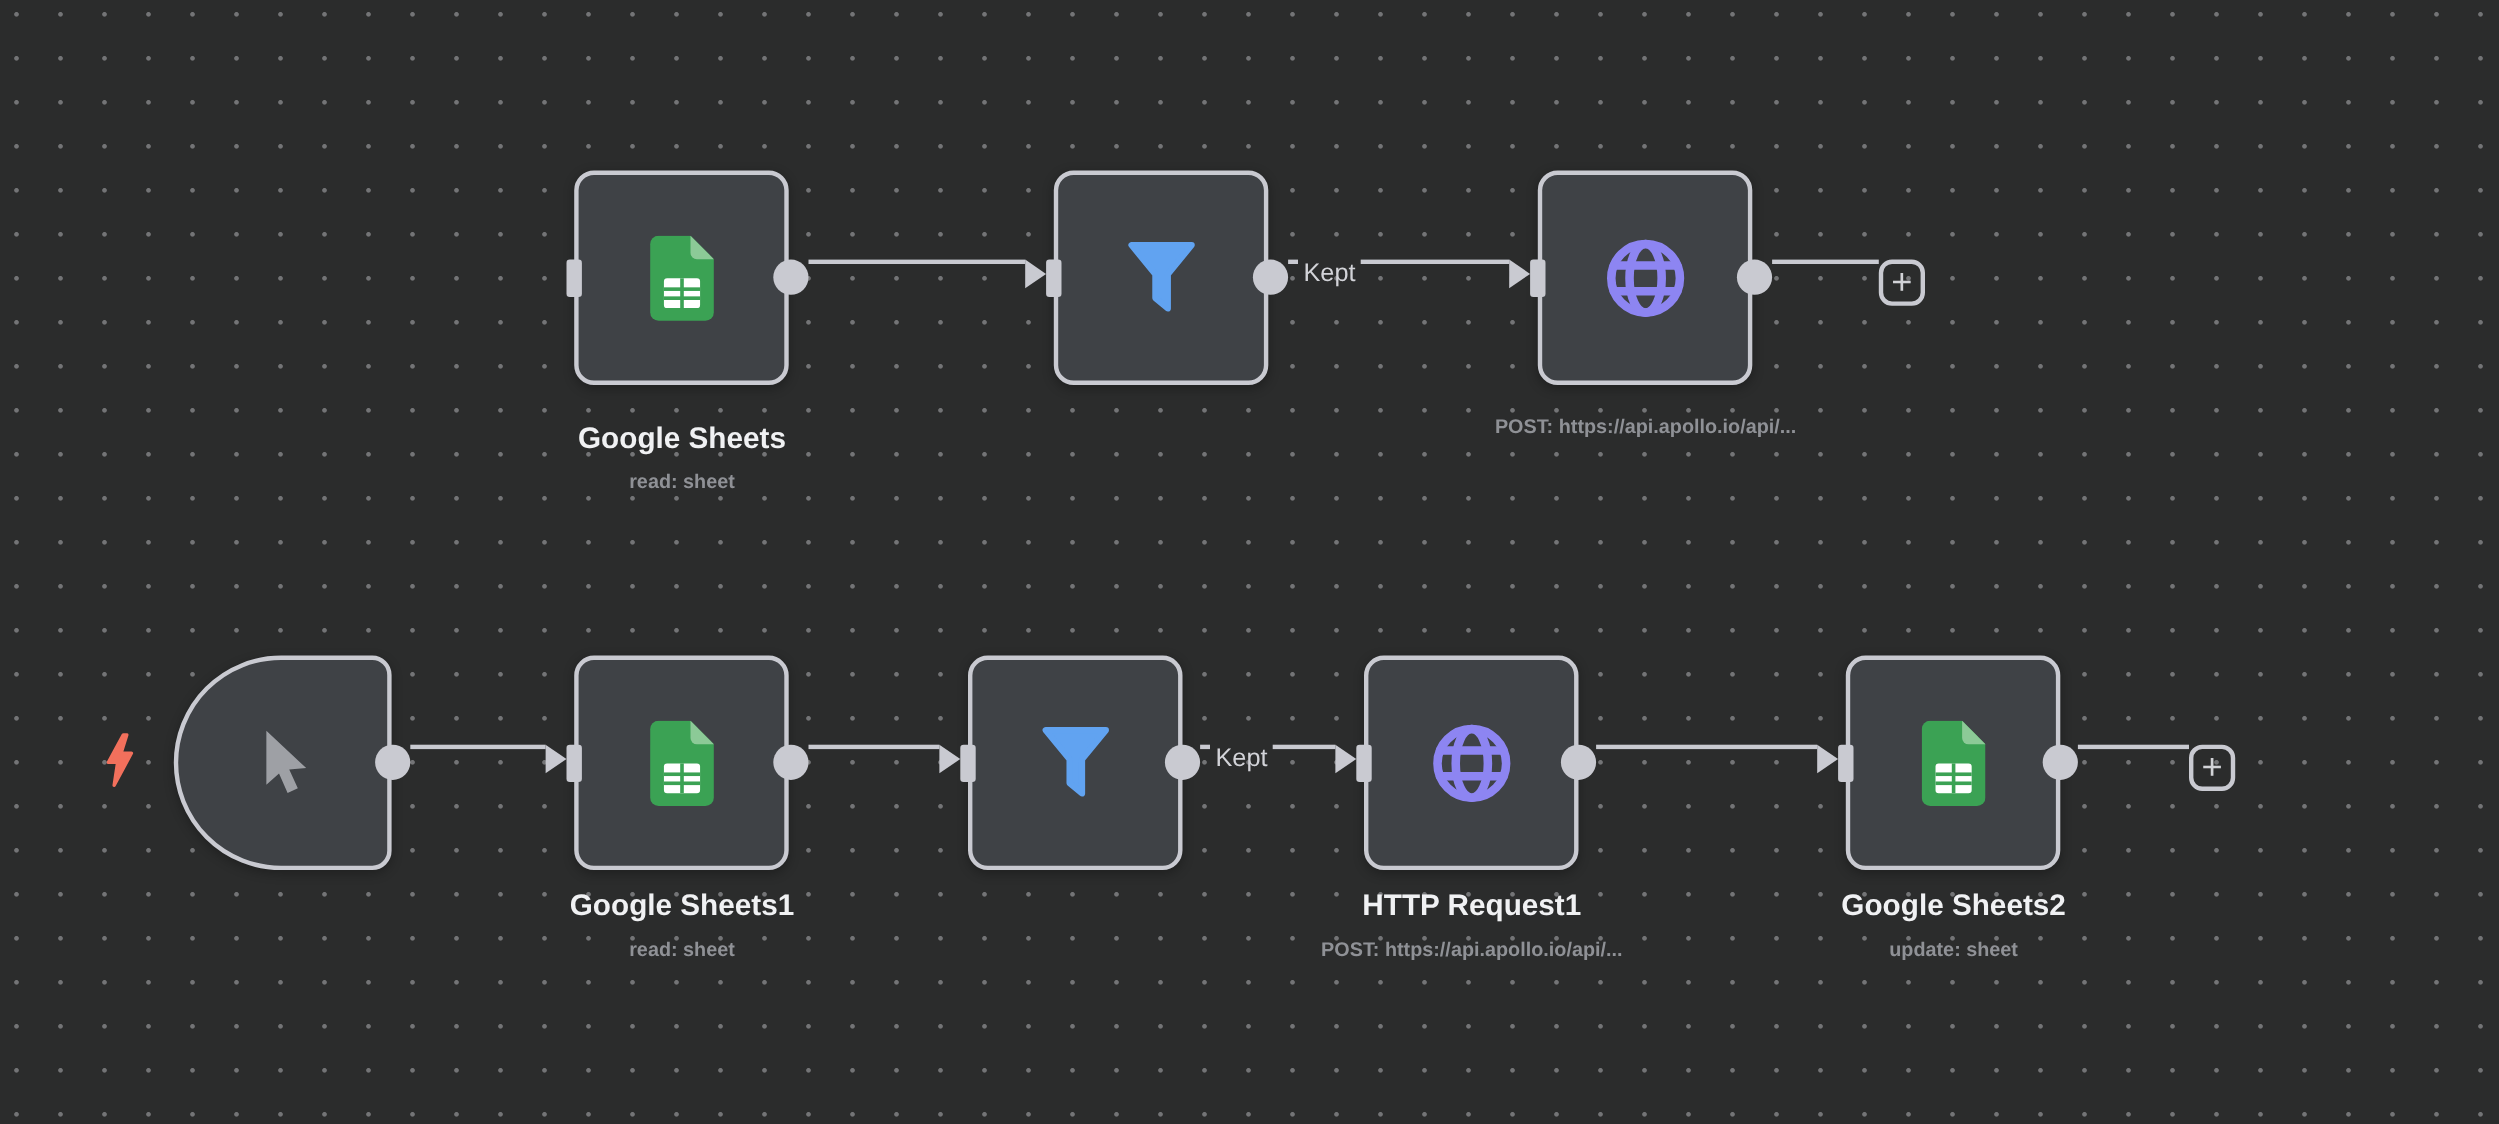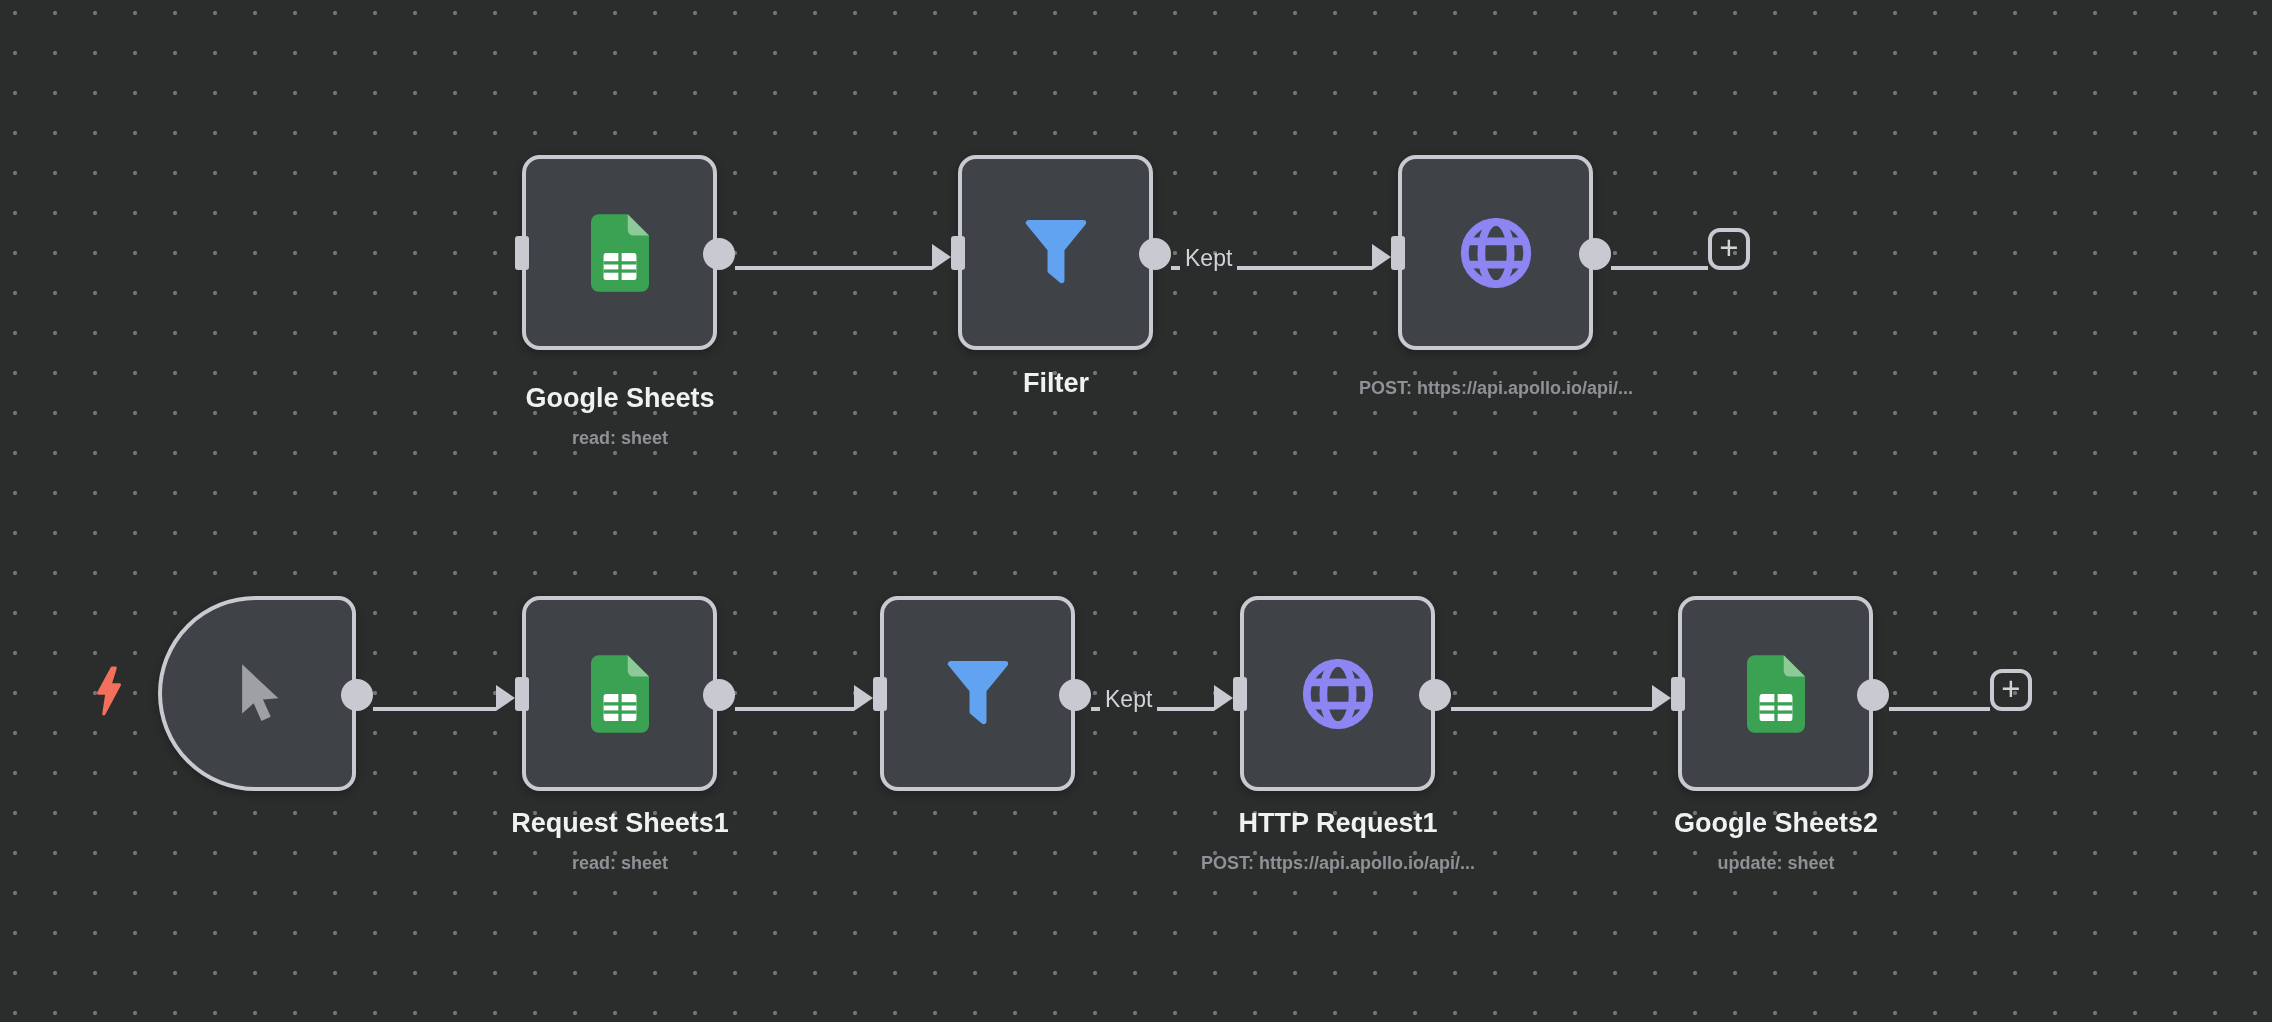--- a/index.html
+++ b/index.html
@@ -17,21 +17,21 @@
     box-shadow:0 3px 10px rgba(0,0,0,.28);z-index:2;
   }
   .node:not(.trigger)::before{ 
     content:"";position:absolute;left:-11px;top:50%;transform:translateY(-50%);
     width:14px;height:34px;background:#c9cad1;border-radius:3px;
   }
   .node.trigger{width:198px;border-radius:100px 18px 18px 100px;}
   .node-label{position:absolute;text-align:center;z-index:1;}
   .node-title{color:#f0f1f3;font-size:27px;font-weight:600;line-height:1.3;}
   .node-sub{color:#8f9196;font-size:18px;font-weight:700;margin-top:12px;}
-  .conn{position:absolute;height:34px;display:flex;align-items:flex-end;z-index:3;}
+  .conn{position:absolute;height:34px;display:flex;align-items:flex-start;z-index:3;}
   .out-dot{width:32px;height:32px;border-radius:50%;background:#c9cad1;flex:0 0 auto;}
   .wire{height:4px;background:#c9cad1;flex:1 1 auto;}
   .wire-seg{height:4px;background:#c9cad1;flex:0 0 9px;}
   .conn-label{color:#d2d3d8;font-size:23px;margin:0 5px;flex:0 0 auto;line-height:1;}
   .arrow{width:0;height:0;flex:0 0 auto;
     border-top:13px solid transparent;border-bottom:13px solid transparent;
     border-left:19px solid #c9cad1;}
   .plus-btn{
     width:42px;height:42px;box-sizing:border-box;flex:0 0 auto;
     border:4px solid #c9cad1;border-radius:12px;
@@ -173,31 +173,28 @@
     <div class="plus-btn">
         <span>+</span>
       </div>
   </div>
 
   <div class="node-label" style="left:410px;top:366px;width:420px;margin-top:15px;">
     <div class="node-title">Google Sheets</div>
     <div class="node-sub">read: sheet</div>
   </div>
 
-  <div class="node-label" style="left:846px;top:366px;width:420px;">
-    <div class="node-title">Filter</div>
-  </div>
 
   <div class="node-label" style="left:1286px;top:366px;width:420px;">
     <div class="node-sub">POST: https://api.apollo.io/api/...</div>
   </div>
 
 
   <div class="node-label" style="left:410px;top:806px;width:420px;">
-    <div class="node-title">Request Sheets1</div>
+    <div class="node-title">Google Sheets1</div>
     <div class="node-sub">read: sheet</div>
   </div>
 
 
   <div class="node-label" style="left:1128px;top:806px;width:420px;">
     <div class="node-title">HTTP Request1</div>
     <div class="node-sub">POST: https://api.apollo.io/api/...</div>
   </div>
 
   <div class="node-label" style="left:1566px;top:806px;width:420px;">

